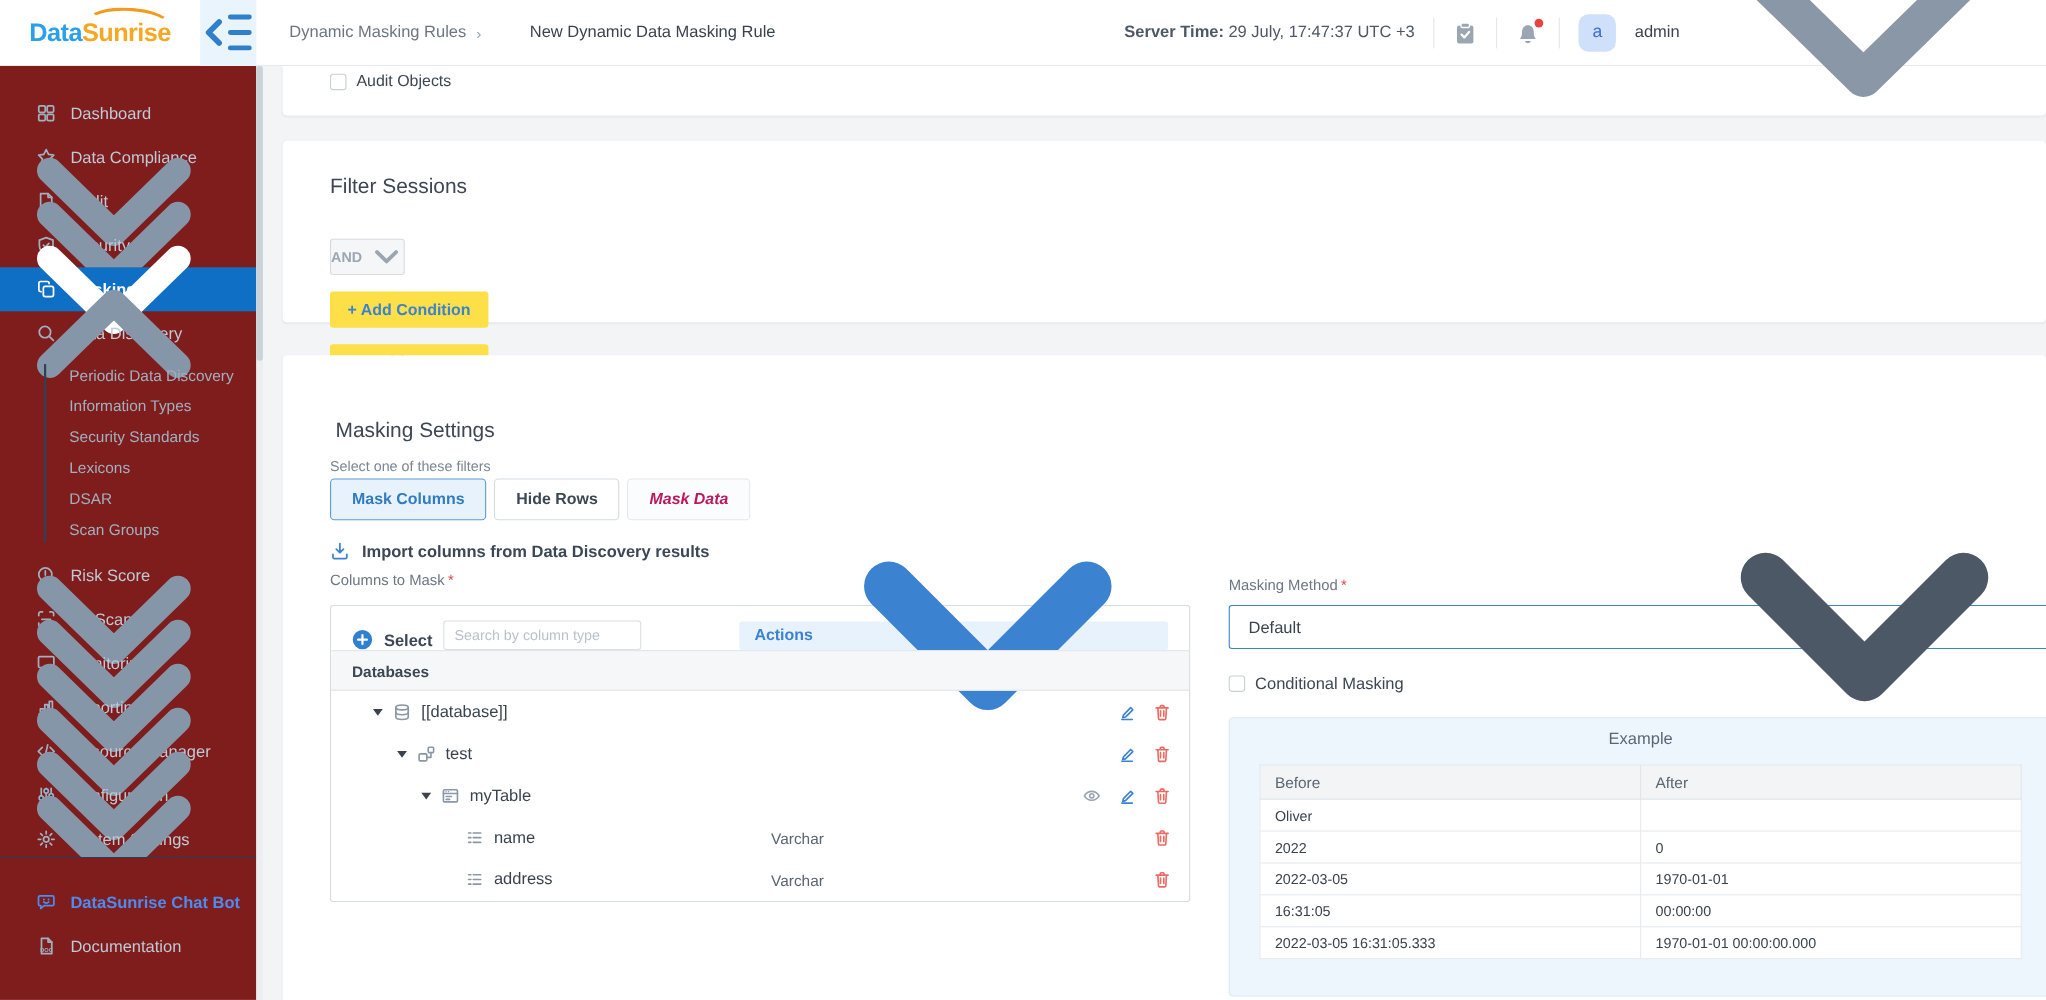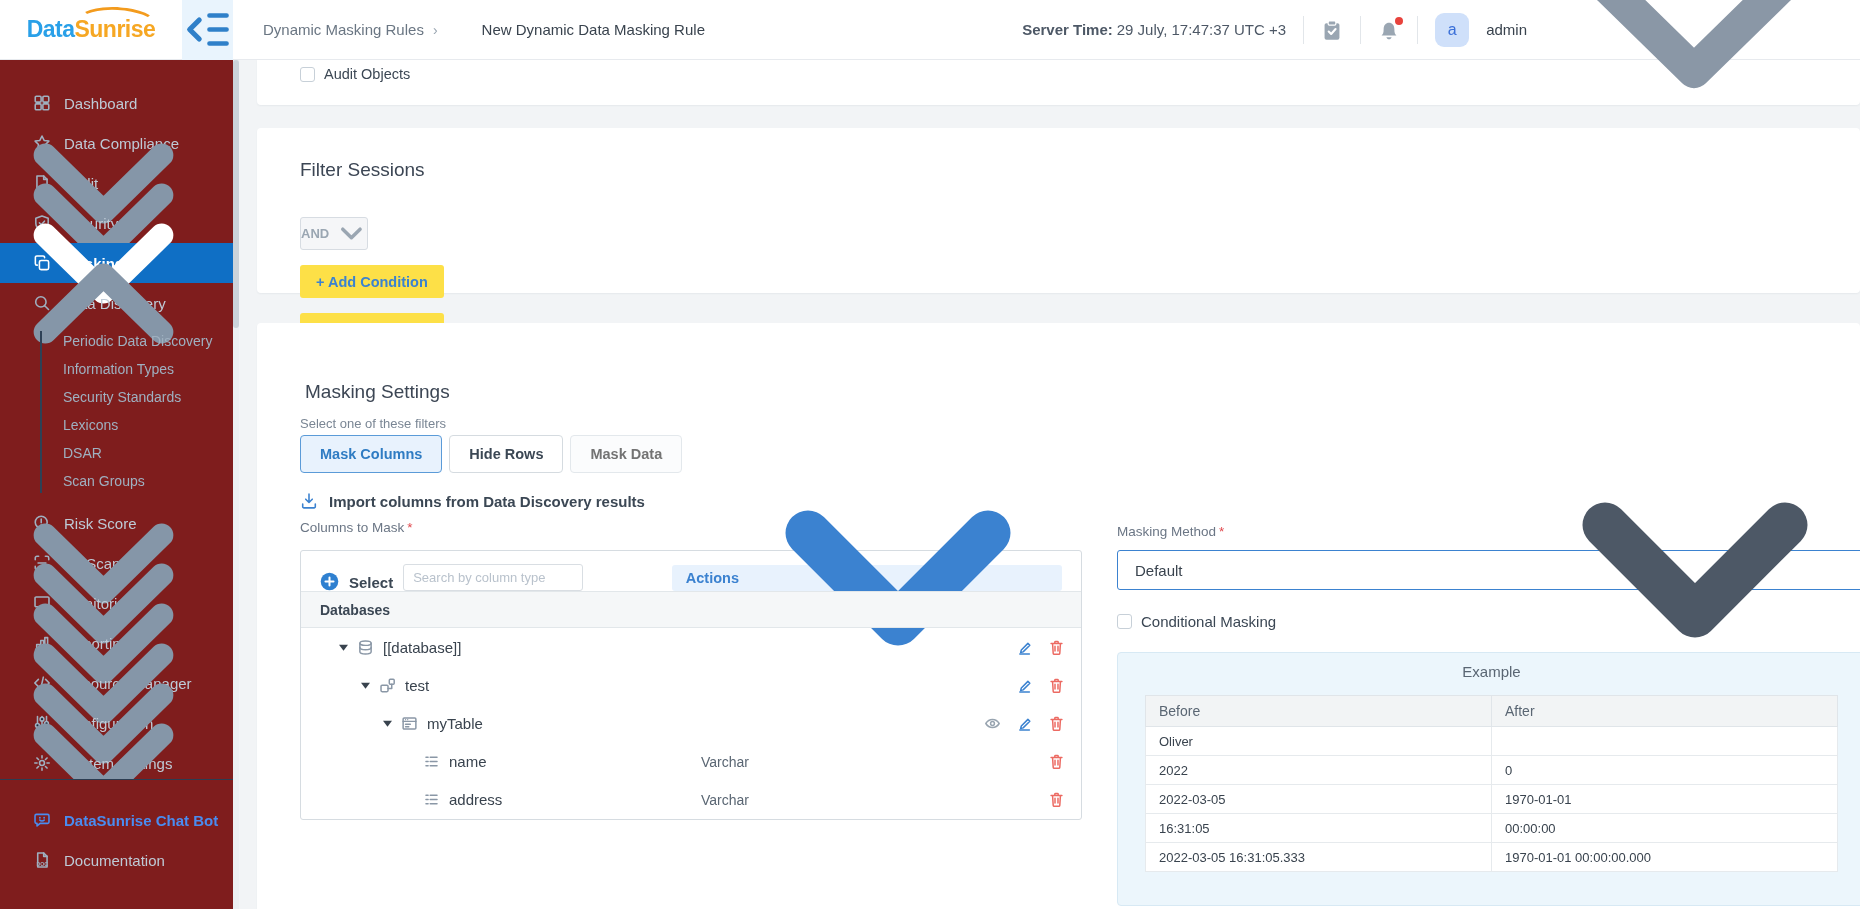--- a/index.html
+++ b/index.html
@@ -78,21 +78,21 @@
   .and-select svg { width:10px; height:10px; }
   .btn-soft { height:33px; padding:0 16px; background:#fde047; border:none; border-radius:3px;
     color:#3b82d0; font-size:14.5px; font-weight:600; cursor:pointer; font-family:inherit; white-space:nowrap; }
 
   .card3 .section-title { position:absolute; left:48px; top:30px;margin-top:28px; }
   .filters-label { position:absolute; left:43px; top:93px; font-size:13px; color:#7a8694; }
   .filter-btns { position:absolute; left:43px; top:112px; display:flex; gap:7px; }
   .fbtn { height:38px; padding:0 19px; border-radius:4px; font-size:14.5px; font-weight:600;
     font-family:inherit; cursor:pointer; background:#fff; border:1px solid #d5dbe0; color:#3b4754; }
   .fbtn.is-active { background:#e8f2fd; border-color:#5b9bd8; color:#2f7cc3; }
-  .fbtn.is-disabled { background:#fbfcfd; border-color:#e3e8ec; color:#737373; cursor:default; }
+  .fbtn.is-disabled { background:#fbfcfd; border-color:#e3e8ec; color:#be185d; cursor:default;font-style:italic; }
 
   .import-row { position:absolute; left:43px; top:169px; display:flex; align-items:center; gap:11px;
     cursor:pointer; }
   .import-row .iicon { width:18px; height:18px; color:#3b82d0; display:inline-flex; }
   .import-row .iicon svg { width:18px; height:18px; }
   .import-row .itext { font-size:15px; font-weight:700; color:#3b4754; }
   .field-label { font-size:13.5px; color:#6b7685; }
   .req { color:#e0474c; margin-left:3px; }
   .cols-label { position:absolute; left:43px; top:197px; }
 

